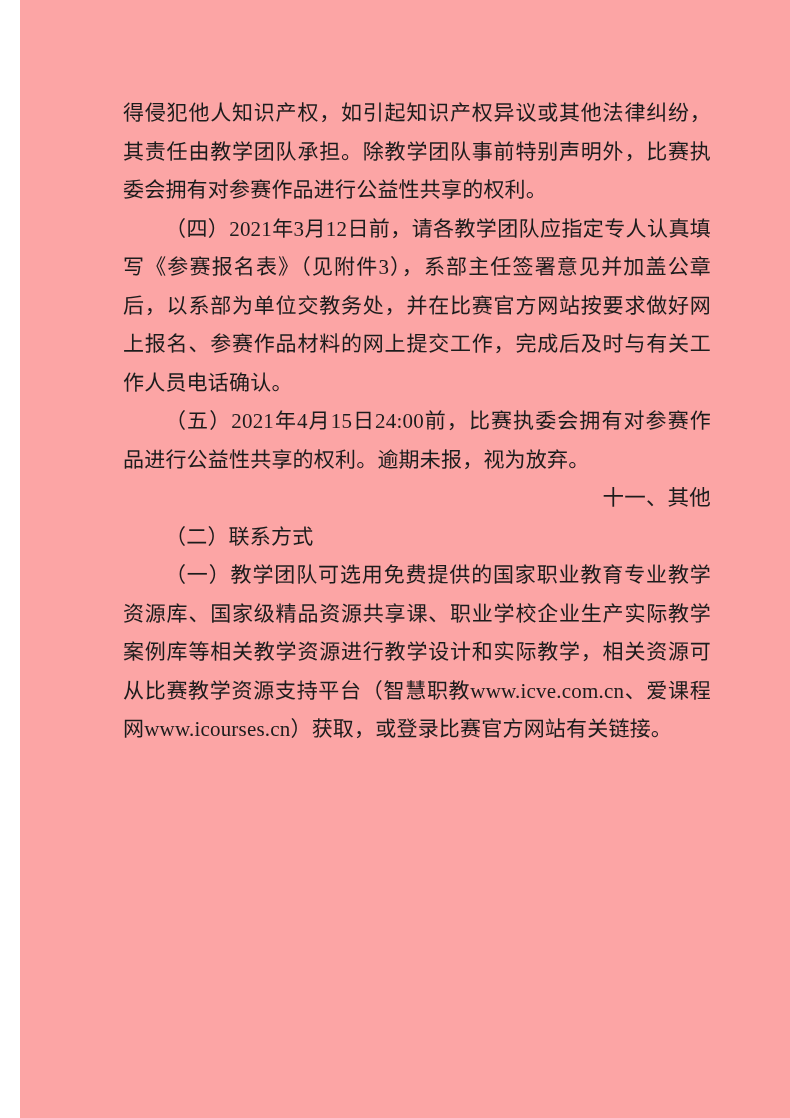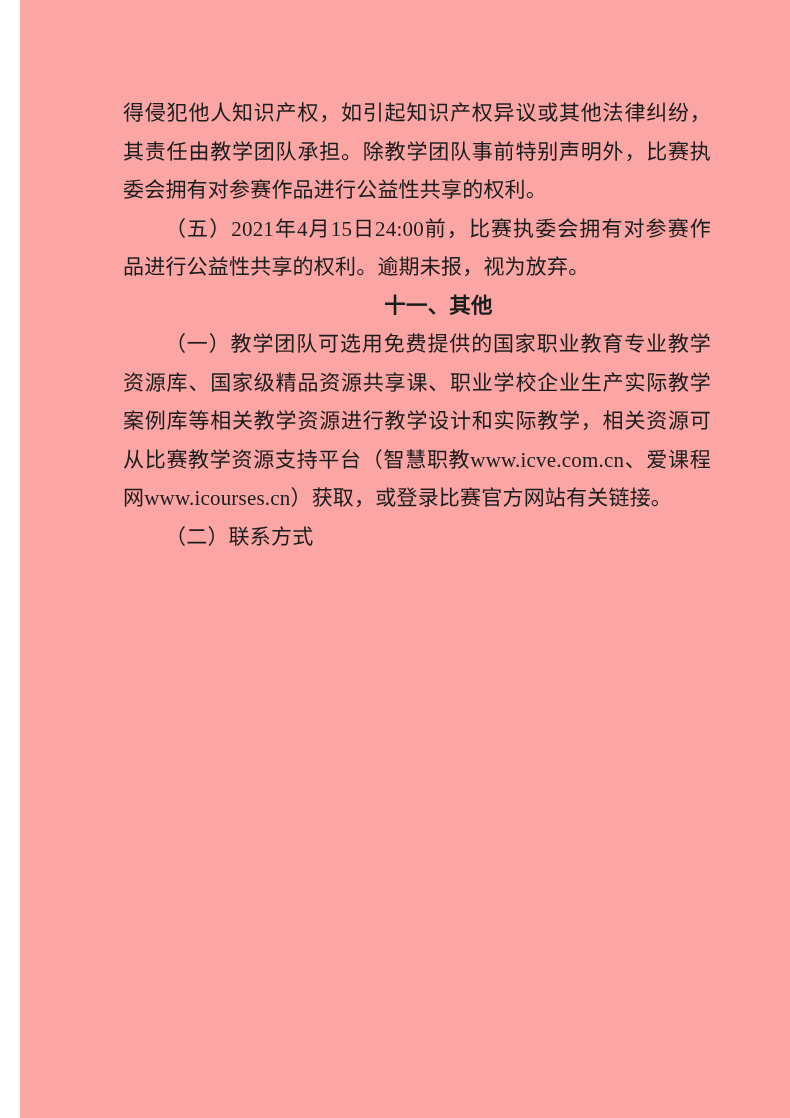--- a/index.html
+++ b/index.html
@@ -37,30 +37,31 @@
     padding: 0;
     text-indent: 2em;
   }
   .para.no-indent {
     text-indent: 0;
   }
   .heading {
     margin: 0;
     padding: 0;
     font-size: 21.5px;
-    font-weight: bold;
+    font-weight: normal;
     text-indent: 2em;
     line-height: 38.5px;
-    text-align: center;
+    text-align: right;
   }
 </style>
 </head>
 <body>
 
 <div class="page">
   <div class="content">
     <p class="para no-indent">得侵犯他人知识产权，如引起知识产权异议或其他法律纠纷，其责任由教学团队承担。除教学团队事前特别声明外，比赛执委会拥有对参赛作品进行公益性共享的权利。</p>
+    <p class="para">（四）2021年3月12日前，请各教学团队应指定专人认真填写《参赛报名表》（见附件3），系部主任签署意见并加盖公章后，以系部为单位交教务处，并在比赛官方网站按要求做好网上报名、参赛作品材料的网上提交工作，完成后及时与有关工作人员电话确认。</p>
     <p class="para">（五）2021年4月15日24:00前，比赛执委会拥有对参赛作品进行公益性共享的权利。逾期未报，视为放弃。</p>
     <h2 class="heading">十一、其他</h2>
+    <p class="para">（二）联系方式</p>
     <p class="para">（一）教学团队可选用免费提供的国家职业教育专业教学资源库、国家级精品资源共享课、职业学校企业生产实际教学案例库等相关教学资源进行教学设计和实际教学，相关资源可从比赛教学资源支持平台（智慧职教www.icve.com.cn、爱课程网www.icourses.cn）获取，或登录比赛官方网站有关链接。</p>
-    <p class="para">（二）联系方式</p>
   </div>
 </div>
 
 </body></html>

